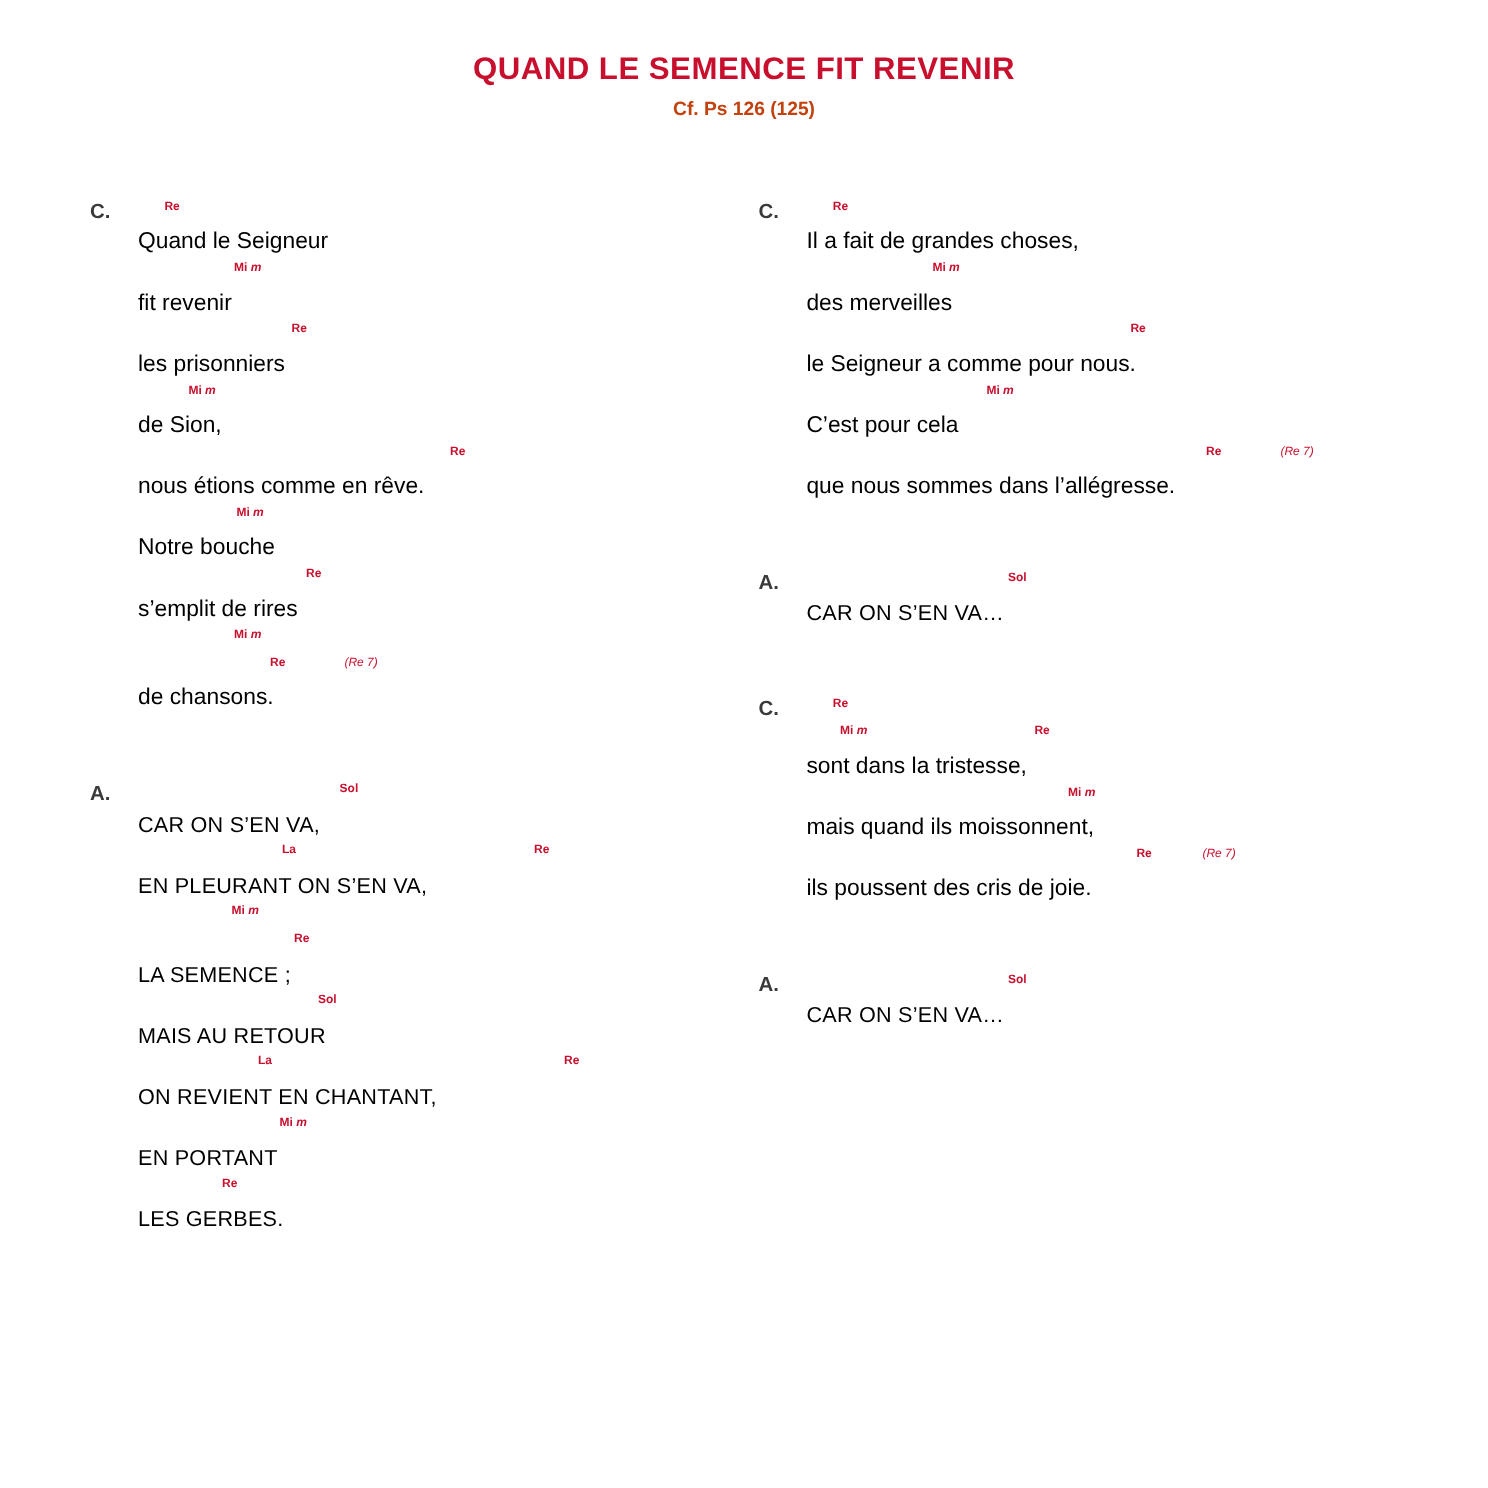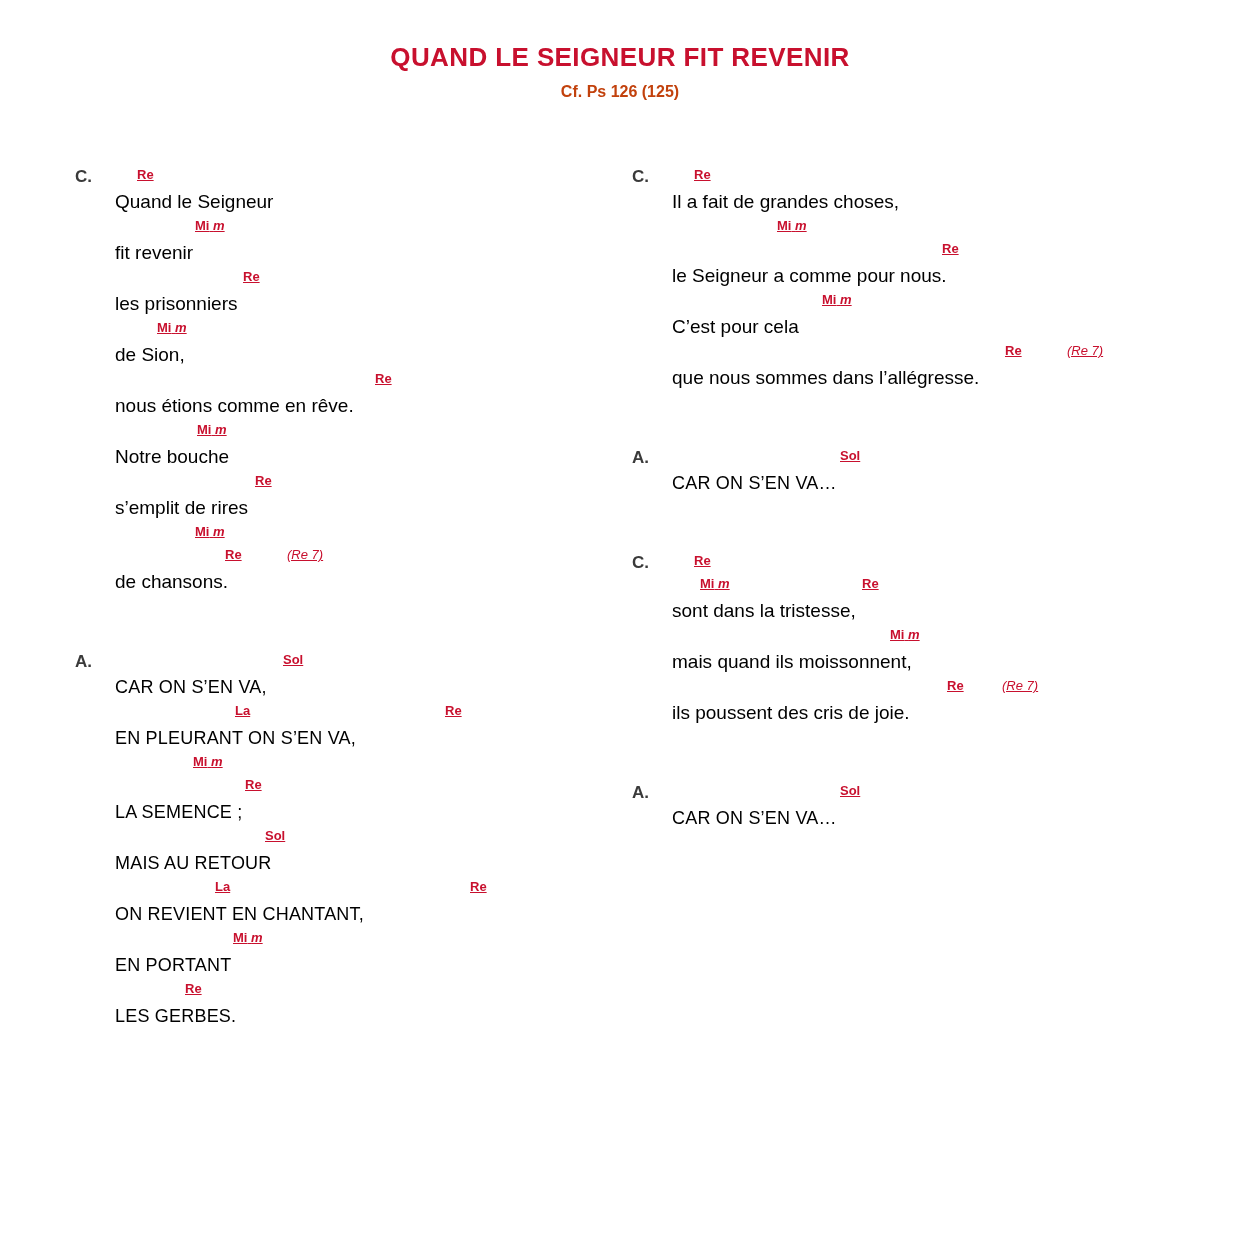--- a/index.html
+++ b/index.html
@@ -75,24 +75,23 @@
     margin-bottom: 2px;
   }
   .chordrow {
     height: 21px;
     position: relative;
   }
   .chord {
     position: absolute;
     top: 0;
     color: #c8102e;
-    font-size: 13px;
+    font-size: 10px;
     font-weight: bold;
     white-space: nowrap;
-    text-decoration: underline;
   }
   .chord .m {
     font-style: italic;
     font-weight: bold;
   }
   .chord.paren {
     font-style: italic;
     font-weight: normal;
   }
   .lyric {
@@ -106,21 +105,21 @@
     font-size: 18px;
     letter-spacing: 0.2px;
   }
   .spacer-lg { height: 30px; }
 </style>
 </head>
 <body>
 
 <div class="page">
 
-  <div class="title">QUAND LE SEIGNEUR FIT REVENIR</div>
+  <div class="title">QUAND LE SEMENCE FIT REVENIR</div>
   <div class="subtitle">Cf. Ps 126 (125)</div>
 
   <div class="columns">
     <div class="col col-left">
         <div class="block">
           <div class="block-marker">C.</div>
           <div class="block-body">
             <div class="line">
               <div class="chordrow">
                 <span class="chord" style="left: 22px;">Re</span>
@@ -240,20 +239,21 @@
             <div class="line">
               <div class="chordrow">
                 <span class="chord" style="left: 22px;">Re</span>
               </div>
               <div class="lyric">Il a fait de grandes choses,</div>
             </div>
             <div class="line">
               <div class="chordrow">
                 <span class="chord" style="left: 105px;"><span>Mi</span> <span class="m">m</span></span>
               </div>
+              <div class="lyric">des merveilles</div>
             </div>
             <div class="line">
               <div class="chordrow">
                 <span class="chord" style="left: 270px;">Re</span>
               </div>
               <div class="lyric">le Seigneur a comme pour nous.</div>
             </div>
             <div class="line">
               <div class="chordrow">
                 <span class="chord" style="left: 150px;"><span>Mi</span> <span class="m">m</span></span>

